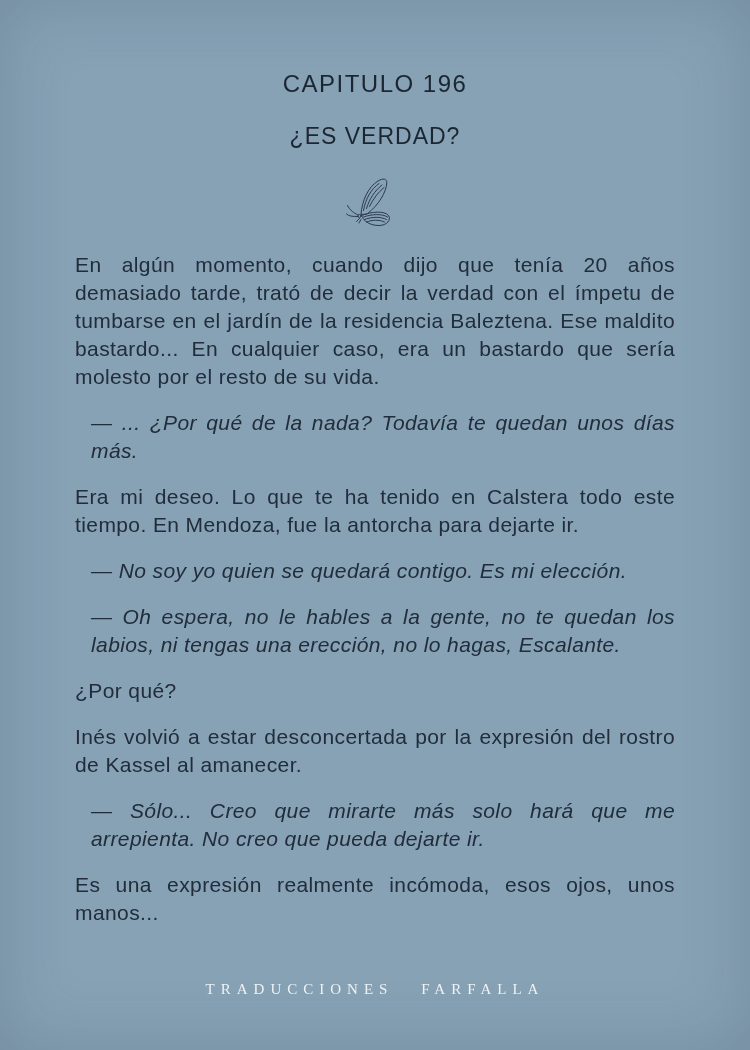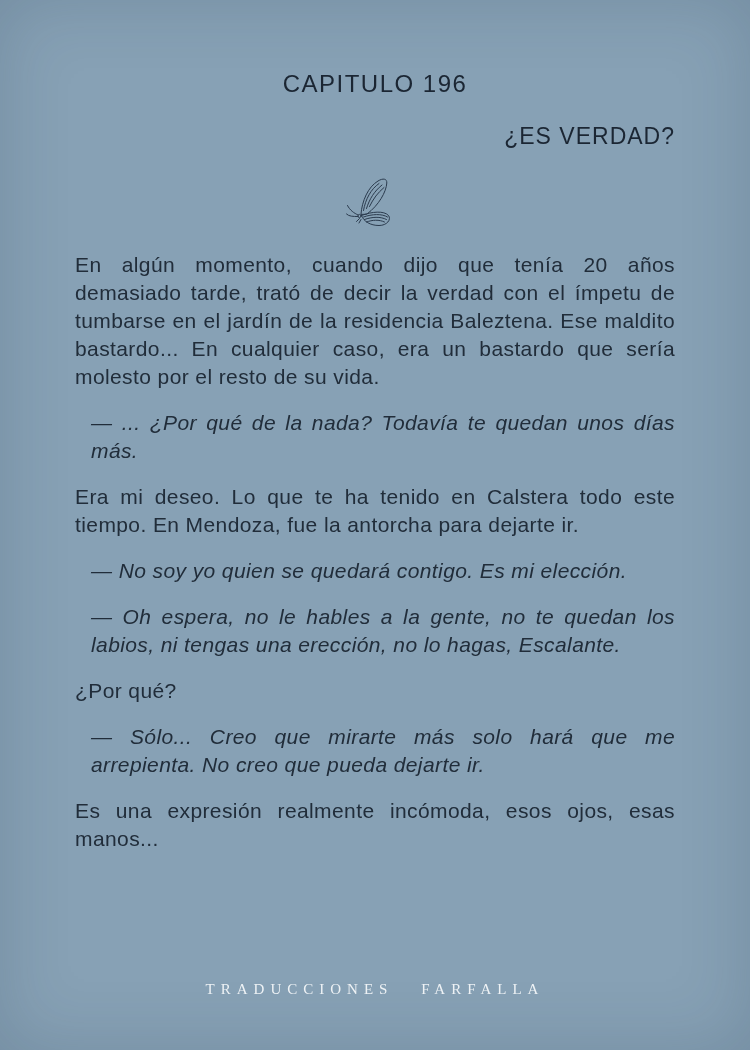--- a/index.html
+++ b/index.html
@@ -27,21 +27,21 @@
   .chapter-number {
     margin: 0 0 25px 0;
     text-align: center;
     font-size: 24px;
     font-weight: 500;
     letter-spacing: 1.5px;
     color: #1b2633;
   }
   .chapter-title {
     margin: 0;
-    text-align: right;
+    text-align: center;
     font-size: 23px;
     font-weight: 500;
     letter-spacing: 1px;
     color: #1b2633;
   }
   .ornament {
     text-align: center;
     margin: 25px 0 20px 0;
     line-height: 0;
   }
@@ -107,19 +107,20 @@
     </svg>
   </div>
 
   <div class="body-text">
     <p class="normal">En algún momento, cuando dijo que tenía 20 años demasiado tarde, trató de decir la verdad con el ímpetu de tumbarse en el jardín de la residencia Baleztena. Ese maldito bastardo... En cualquier caso, era un bastardo que sería molesto por el resto de su vida.</p>
     <p class="italic">— ... ¿Por qué de la nada? Todavía te quedan unos días más.</p>
     <p class="normal">Era mi deseo. Lo que te ha tenido en Calstera todo este tiempo. En Mendoza, fue la antorcha para dejarte ir.</p>
     <p class="italic">— No soy yo quien se quedará contigo. Es mi elección.</p>
     <p class="italic">— Oh espera, no le hables a la gente, no te quedan los labios, ni tengas una erección, no lo hagas, Escalante.</p>
     <p class="normal">¿Por qué?</p>
+    <p class="normal">Inés volvió a estar desconcertada por la expresión del rostro de Kassel al amanecer.</p>
     <p class="italic">— Sólo... Creo que mirarte más solo hará que me arrepienta. No creo que pueda dejarte ir.</p>
-    <p class="normal">Es una expresión realmente incómoda, esos ojos, esas manos...</p>
+    <p class="normal">Es una expresión realmente incómoda, esos ojos, unos manos...</p>
   </div>
 
   <div class="footer">TRADUCCIONES FARFALLA</div>
 
 </div>
 
 </body></html>

